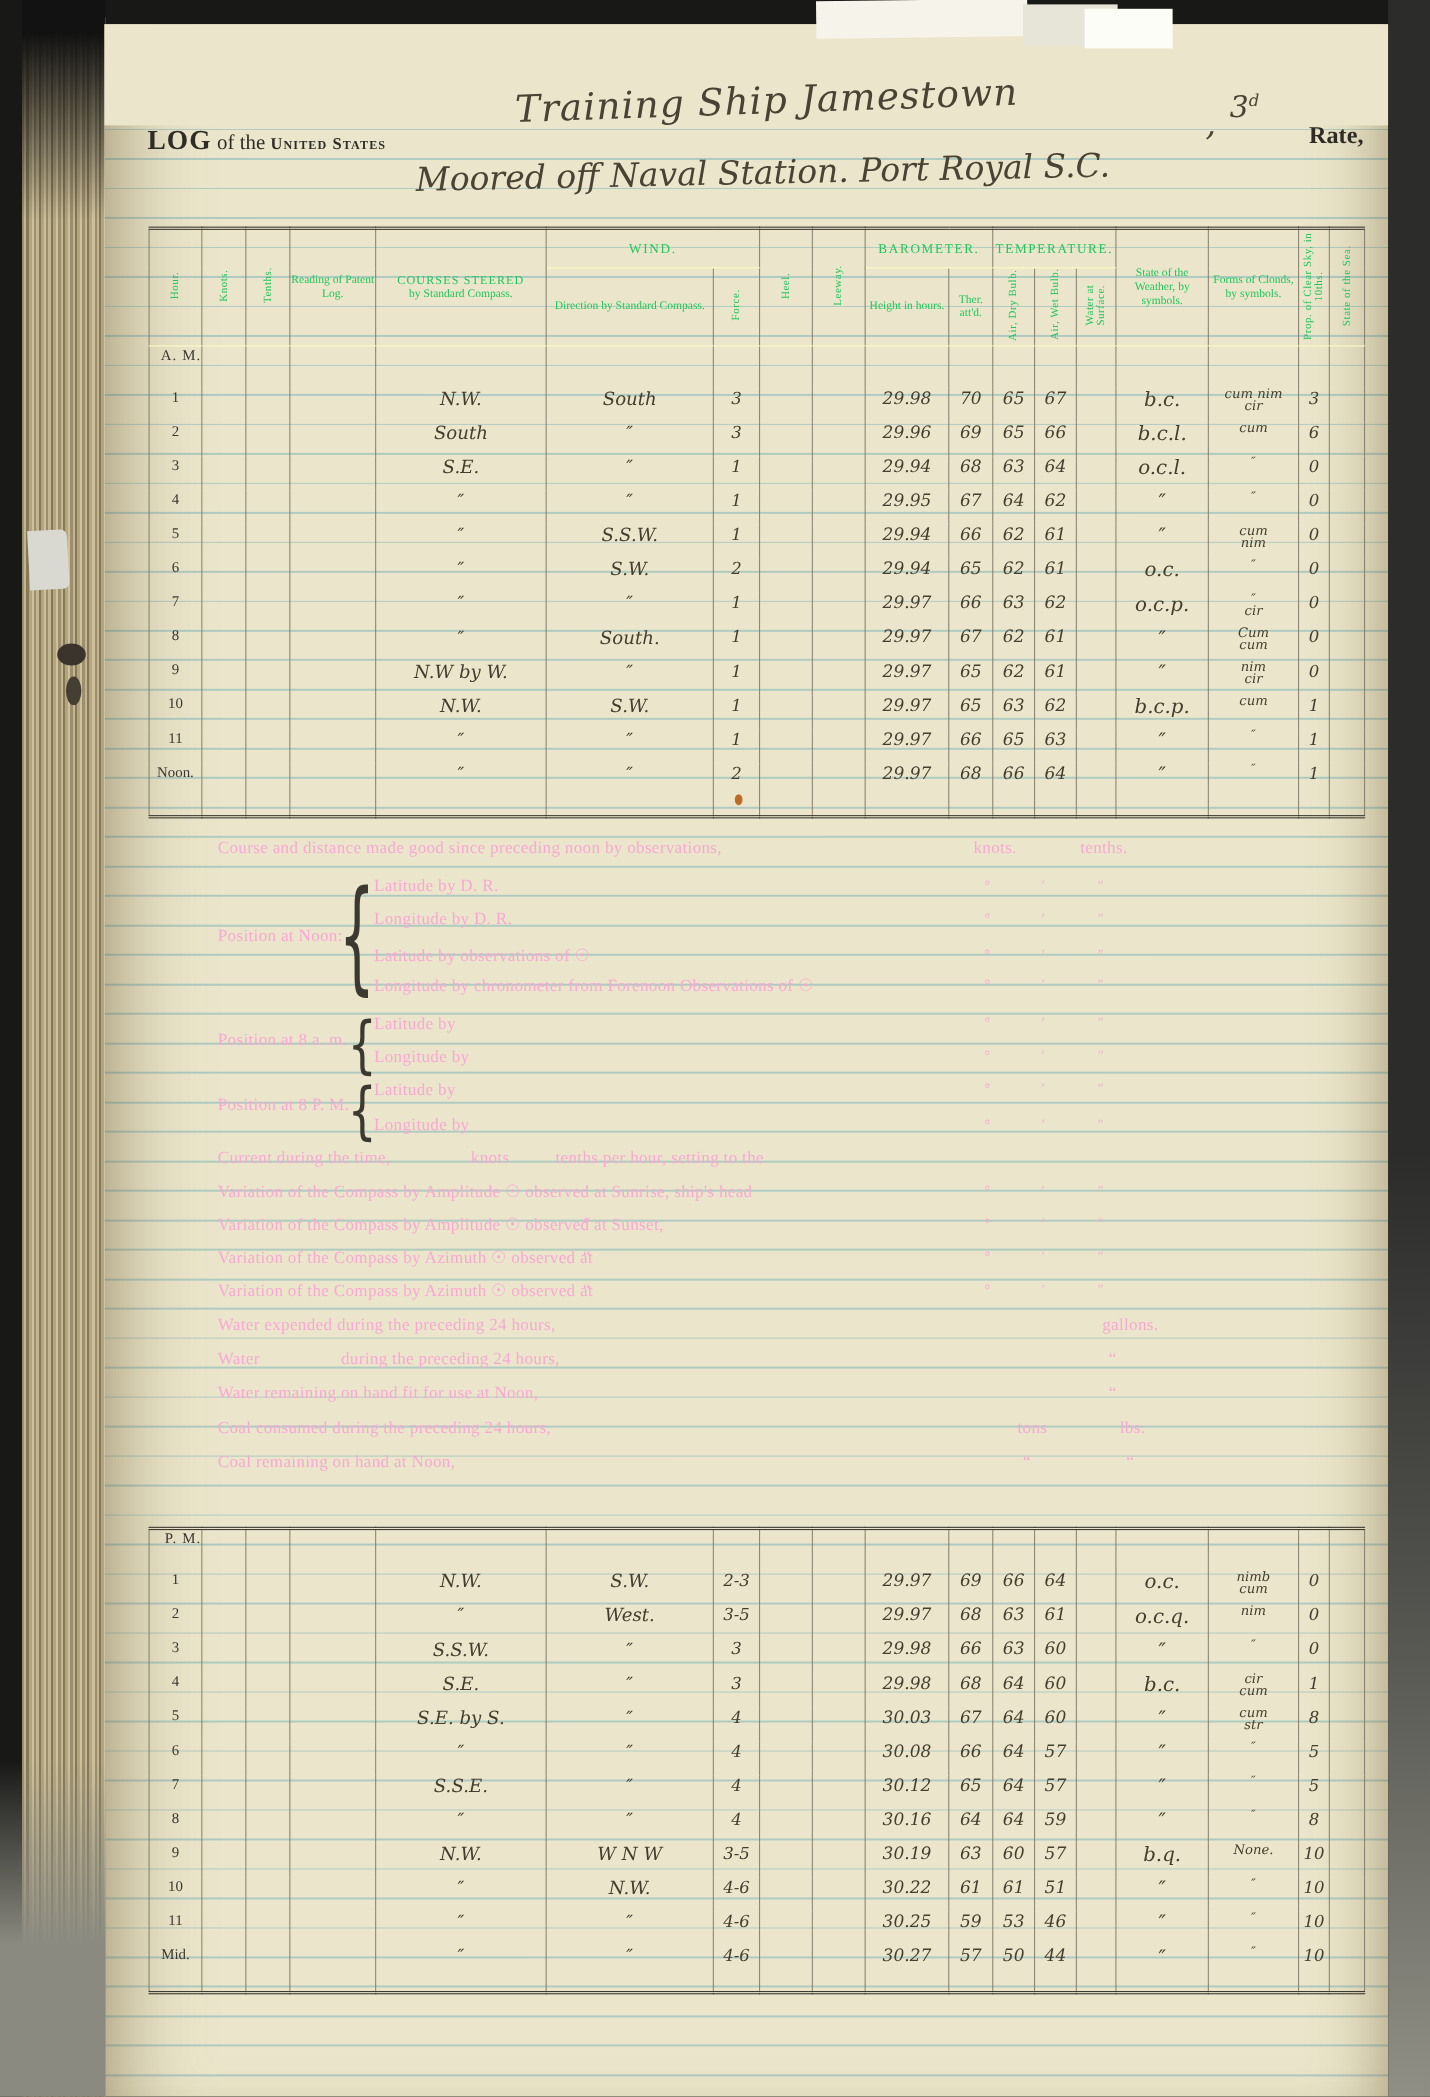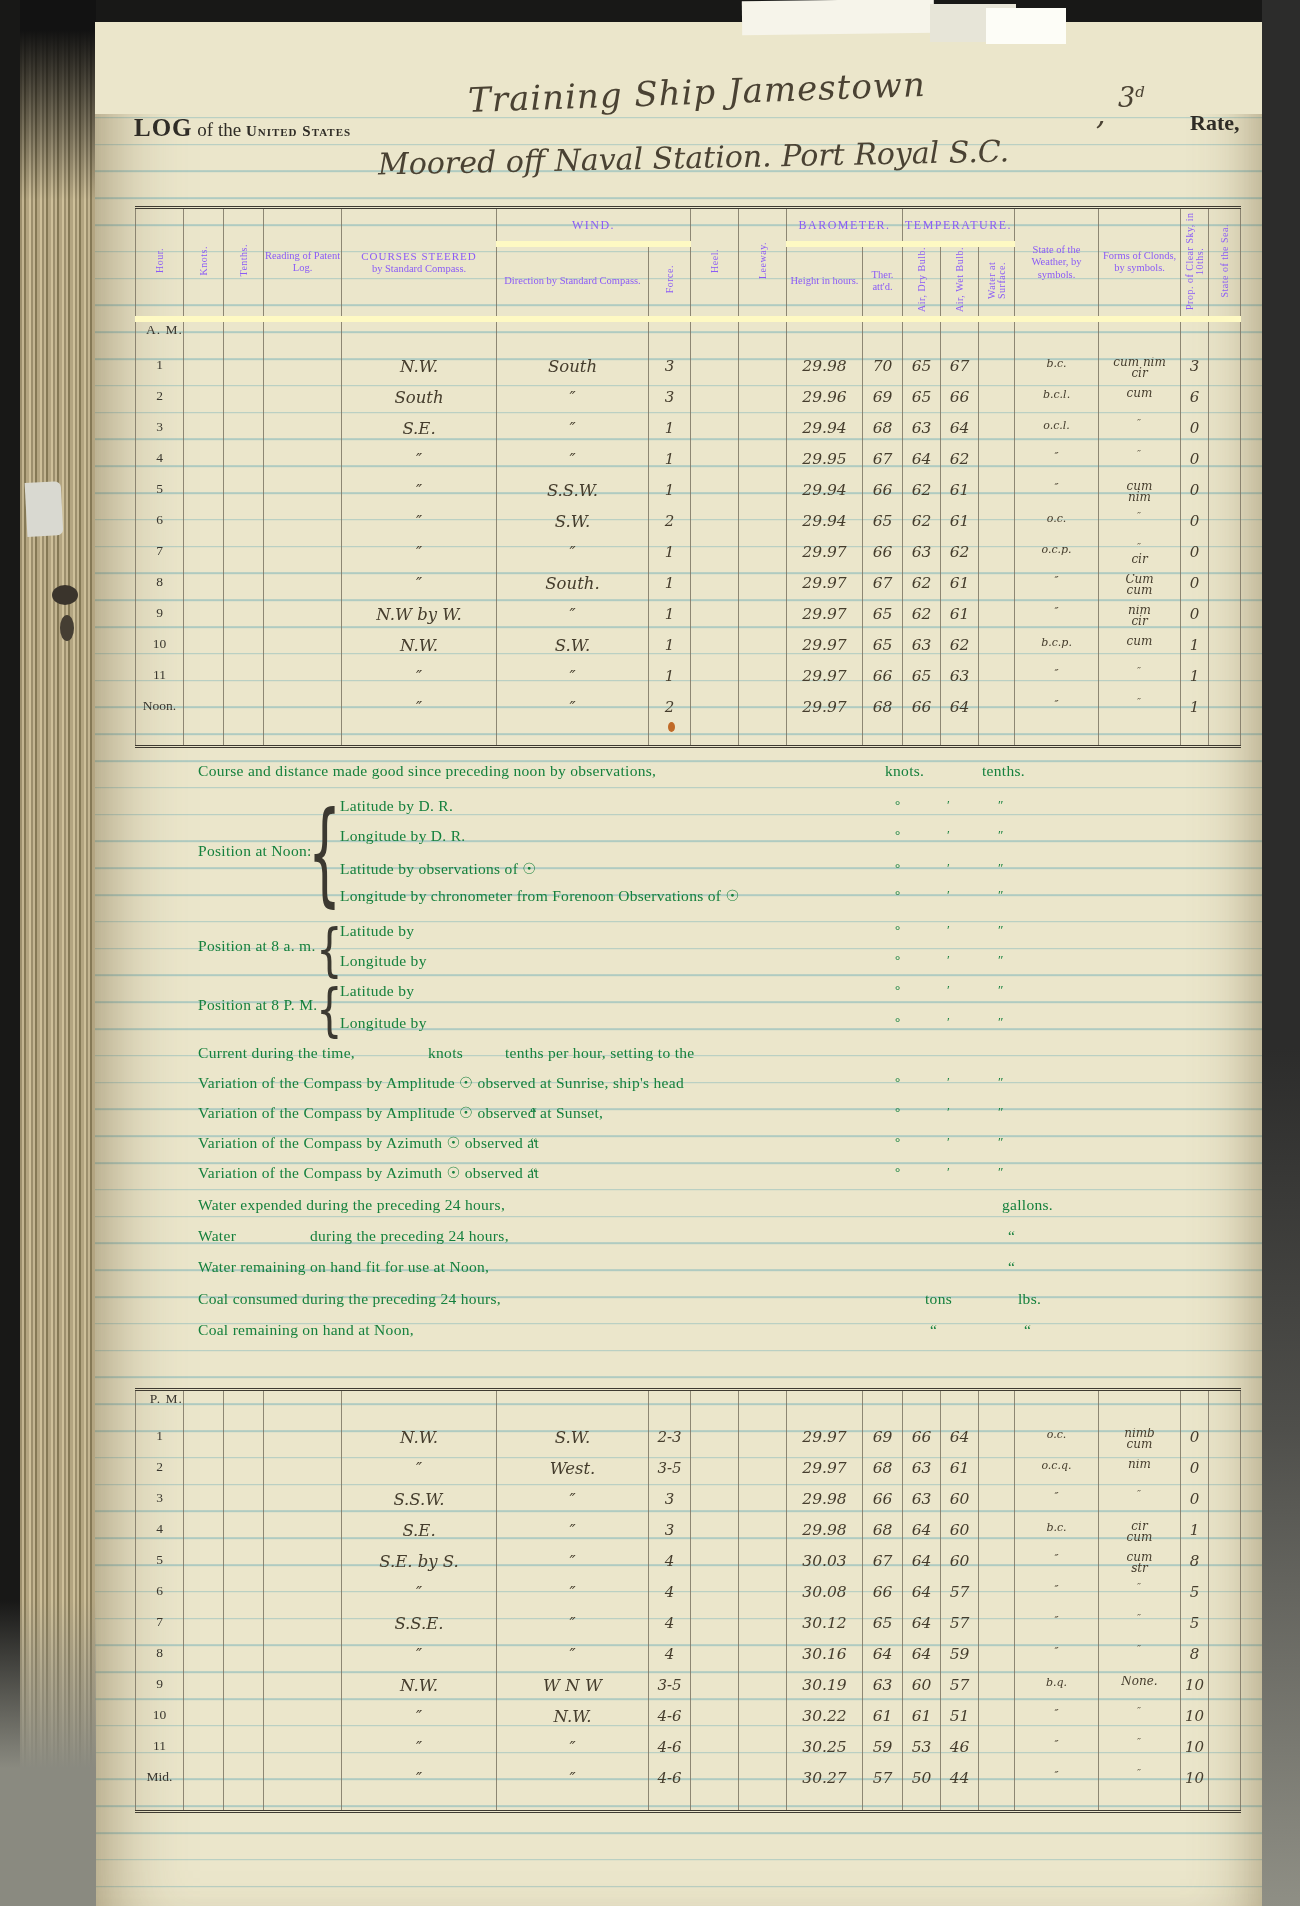--- a/index.html
+++ b/index.html
@@ -49,42 +49,42 @@
   .t-rate { position:absolute; left:1190px; top:110px; font-size:22px; font-weight:bold; color:#2f2c26; }
   .t-loc { position:absolute; left:378px; top:140px; font-size:30px; transform:rotate(-1.2deg); white-space:nowrap; }
 
   
   table.log { position:absolute; left:135px; width:1105px; border-collapse:collapse; table-layout:fixed;
     border-top:3px double #3e3a31; border-bottom:3px double #3e3a31;
     border-left:1px solid #8d8574; border-right:1px solid #8d8574; }
   #am-table { top:206px; }
   #pm-table { top:1388px; }
   table.log th, table.log td { border-left:1px solid rgba(125,117,100,.85); border-right:1px solid rgba(125,117,100,.85); padding:0; overflow:hidden; }
-  thead th { border-bottom:6px solid #fef9c3; font-weight:normal; font-size:10.5px; color:#8b5cf6; line-height:1.18; vertical-align:middle; text-align:center; }
+  thead th { border-bottom:1px solid #fef9c3; font-weight:normal; font-size:10.5px; color:#22c55e; line-height:1.18; vertical-align:middle; text-align:center; }
   thead tr:first-child { height:36px; }
   thead tr:last-child  { height:70px; }
   th.grp { font-size:12px; letter-spacing:1.5px; vertical-align:middle; }
   .h-caps { font-size:11px; letter-spacing:1px; }
   .vlab { writing-mode:vertical-rl; transform:rotate(180deg); display:inline-block; font-size:10px; letter-spacing:.5px; max-height:100px; line-height:10px; }
   thead tr:last-child .vlab { max-height:66px; }
   tbody td { height:31px; vertical-align:top; padding-top:3px; }
   tbody tr.sec { height:38px; }
   tbody tr:last-child td { padding-bottom:16px; }
   #pm-table tbody tr:last-child td { padding-bottom:10px; }
   td.c-hour { font-size:13.5px; color:#3a372f; text-align:center; padding-top:7px; }
   tr.sec td.c-hour { text-align:right; padding-left:5px; letter-spacing:1px; }
   td.hw { font-family:"DejaVu Serif", serif; font-style:italic; color:#453d2d; text-align:center; }
   td.c-courses, td.c-direction { font-size:16.5px; }
   td.c-force, td.c-sky { font-size:15px; }
   td.c-height, td.c-ther, td.c-dry, td.c-wet { font-size:15.5px; }
-  td.c-weather { font-size:11px; }
+  td.c-weather { font-size:18px; }
   td.c-clouds { font-size:12px; line-height:11px; white-space:pre-line; padding-top:2px; }
 
   
-  .fline { position:absolute; left:0; top:0; width:1108px; height:22px; color:#15803d;padding-left:48px; }
+  .fline { position:absolute; left:0; top:0; width:1108px; height:22px; color:#f9a8d4;padding-left:48px; }
   .fline span { position:absolute; white-space:nowrap; font-size:15.5px; letter-spacing:.3px; }
   .fline .mk  { font-size:13px; }
   .brace { position:absolute; font-family:"DejaVu Sans", sans-serif; color:#3c3931; transform-origin:top center; }
 </style>
 </head>
 <body>
 
 <div class="spine"></div>
 <div class="spine-top"></div>
 <div class="page"></div>

